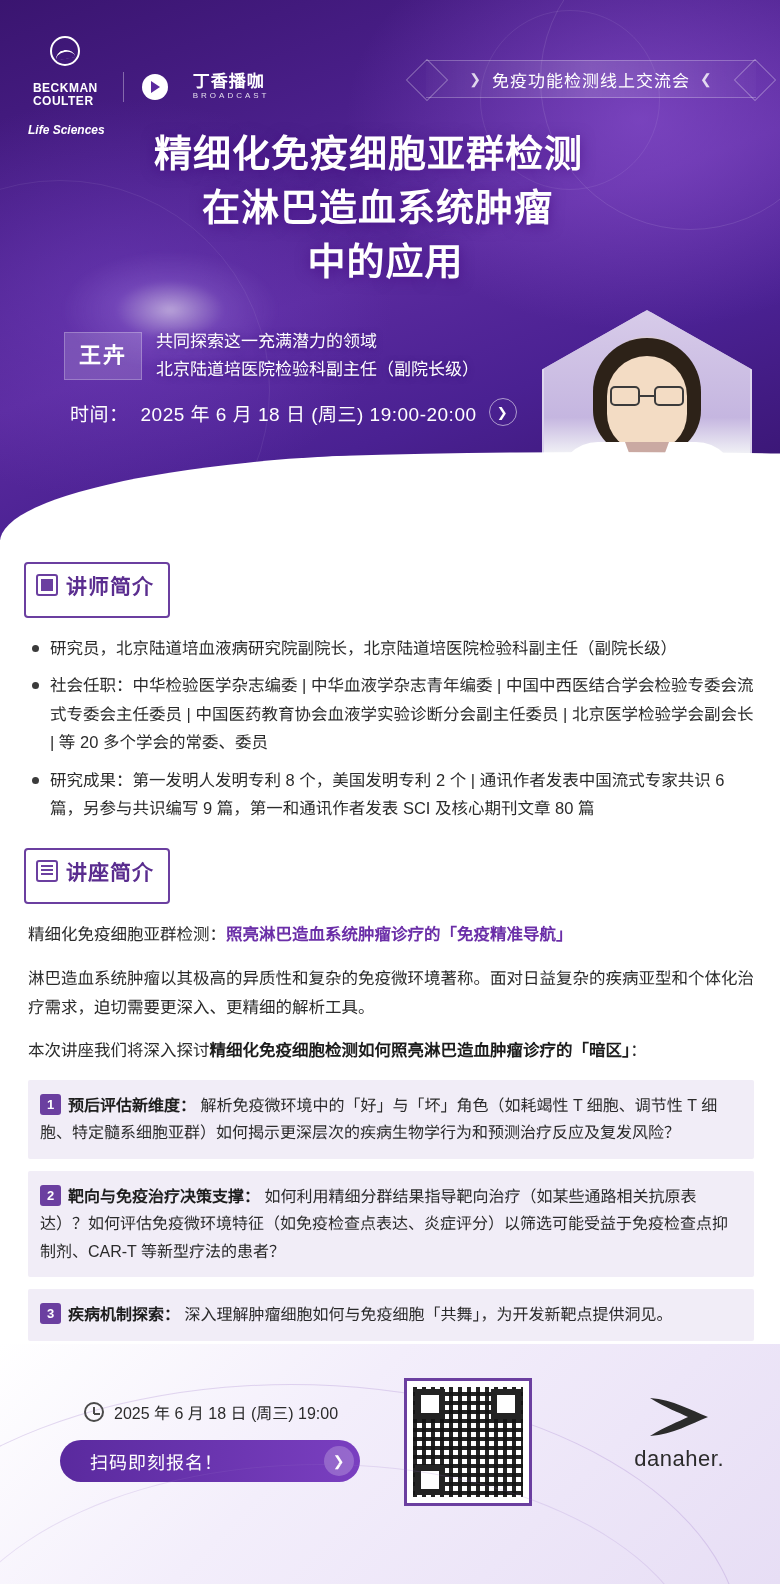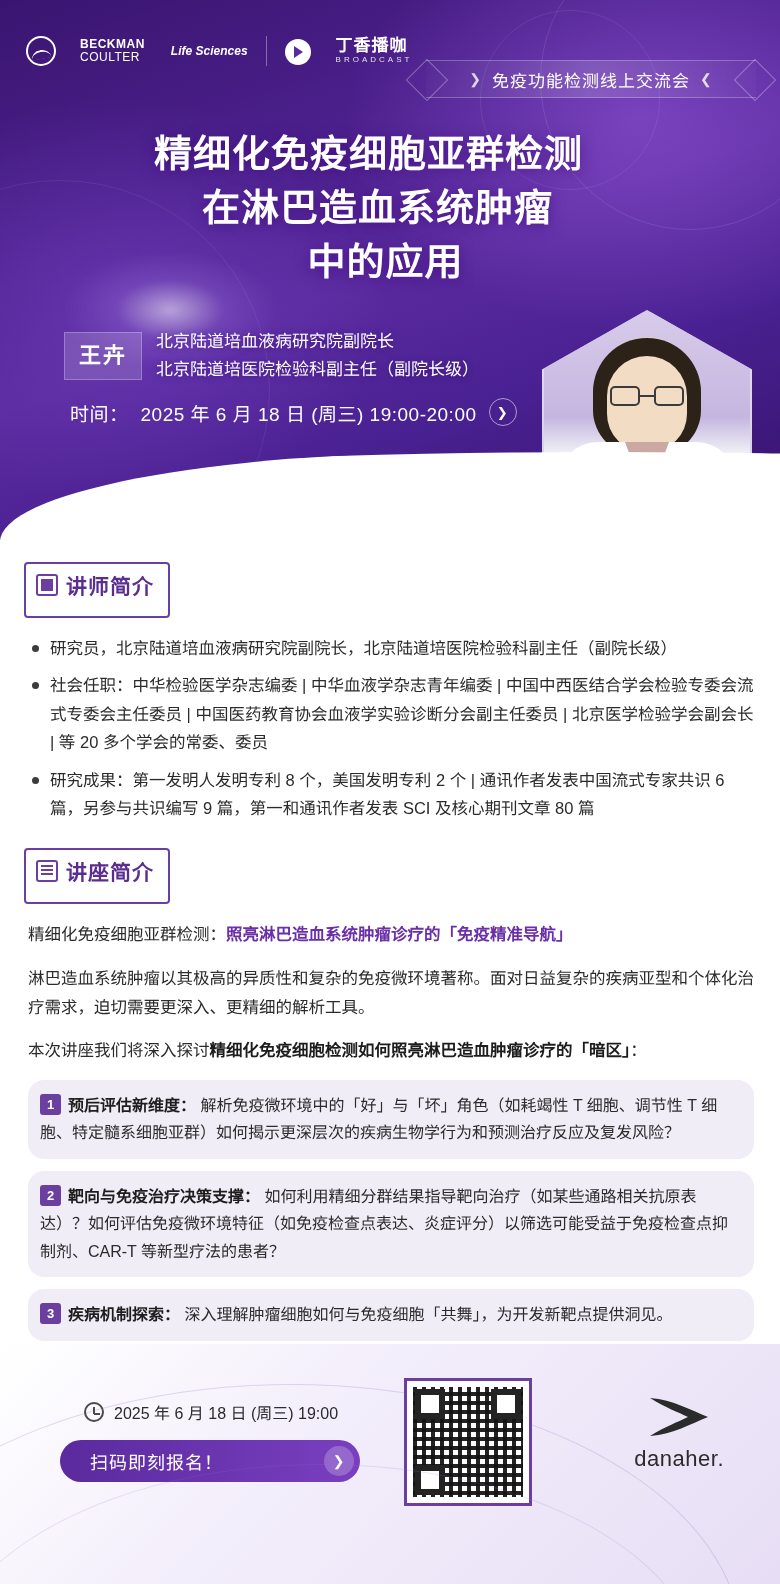--- a/index.html
+++ b/index.html
@@ -55,37 +55,37 @@
   .ring2 { width: 180px; height: 180px; right: 120px; top: 10px; border-color: rgba(255,255,255,0.08); }
   .ring3 { width: 420px; height: 420px; left: -150px; top: 180px; border-color: rgba(255,255,255,0.07); }
 
   .logos {
     position: absolute;
     left: 26px; top: 36px;
     display: flex;
     align-items: center;
     gap: 14px;
   }
-  .bc-logo { display: flex; align-items: center; gap: 24px; }
+  .bc-logo { display: flex; align-items: center; gap: 16px; flex-direction: column; }
   .bc-mark {
     width: 30px; height: 30px; border-radius: 50%;
     border: 2px solid #ffffff;
     position: relative;
   }
   .bc-mark::after {
     content: "";
     position: absolute; left: 3px; top: 12px;
     width: 20px; height: 7px;
     border-top: 2px solid #ffffff;
     border-radius: 50% 50% 0 0 / 100% 100% 0 0;
     transform: rotate(-10deg);
   }
   .bc-text { color: #fff; line-height: 1.05; }
   .bc-text .l1 { font-size: 12px; font-weight: bold; letter-spacing: 0.5px; }
-  .bc-text .l2 { font-size: 12px; font-weight: normal; letter-spacing: 0.5px; }
+  .bc-text .l2 { font-size: 12px; font-weight: bold; letter-spacing: 0.5px; }
   .bc-ls { color: #fff; font-size: 12px; font-weight: bold; font-style: italic; margin-left: 2px; }
   .logo-div { width: 1px; height: 30px; background: rgba(255,255,255,0.35); margin: 0 4px; }
   .dx-logo { display: flex; align-items: flex-end; gap: 25px; }
   .dx-mark {
     width: 26px; height: 26px; border-radius: 50%;
     background: #ffffff; position: relative;
   }
   .dx-mark::after {
     content: "";
     position: absolute; left: 9px; top: 7px;
@@ -309,21 +309,21 @@
   .lecture p {
     font-size: 16.5px;
     line-height: 1.78;
     margin-bottom: 14px;
   }
   .lecture b { font-weight: bold; color: #1d1d1d; }
   .accent { color: #6b2fa8; font-weight: bold; }
 
   .numbered {
     background: #f1edf7;
-    border-radius: 16px;
+    border-radius: 2px;
     padding: 12px 14px 12px 12px;
     margin-bottom: 12px;
     font-size: 16px;
     line-height: 1.72;
     color: #2b2b2b;
   }
   .num {
     display: inline-block;
     width: 21px; height: 21px;
     background: #6b3fa0;
@@ -478,21 +478,21 @@
 
     <div class="hero-title">
       <div>精细化免疫细胞亚群检测</div>
       <div>在淋巴造血系统肿瘤</div>
       <div>中的应用</div>
     </div>
 
     <div class="speaker-box">
       <div class="speaker-name">王卉</div>
       <div class="speaker-titles">
-        <div>北京陆道培血液病研究院副院长</div>
+        <div>共同探索这一充满潜力的领域</div>
         <div>北京陆道培医院检验科副主任（副院长级）</div>
       </div>
     </div>
 
     <div class="hero-time">
       <span>时间：</span>
       <span>2025 年 6 月 18 日 (周三)  19:00-20:00</span>
       <span class="time-arrow">❯</span>
     </div>
 

